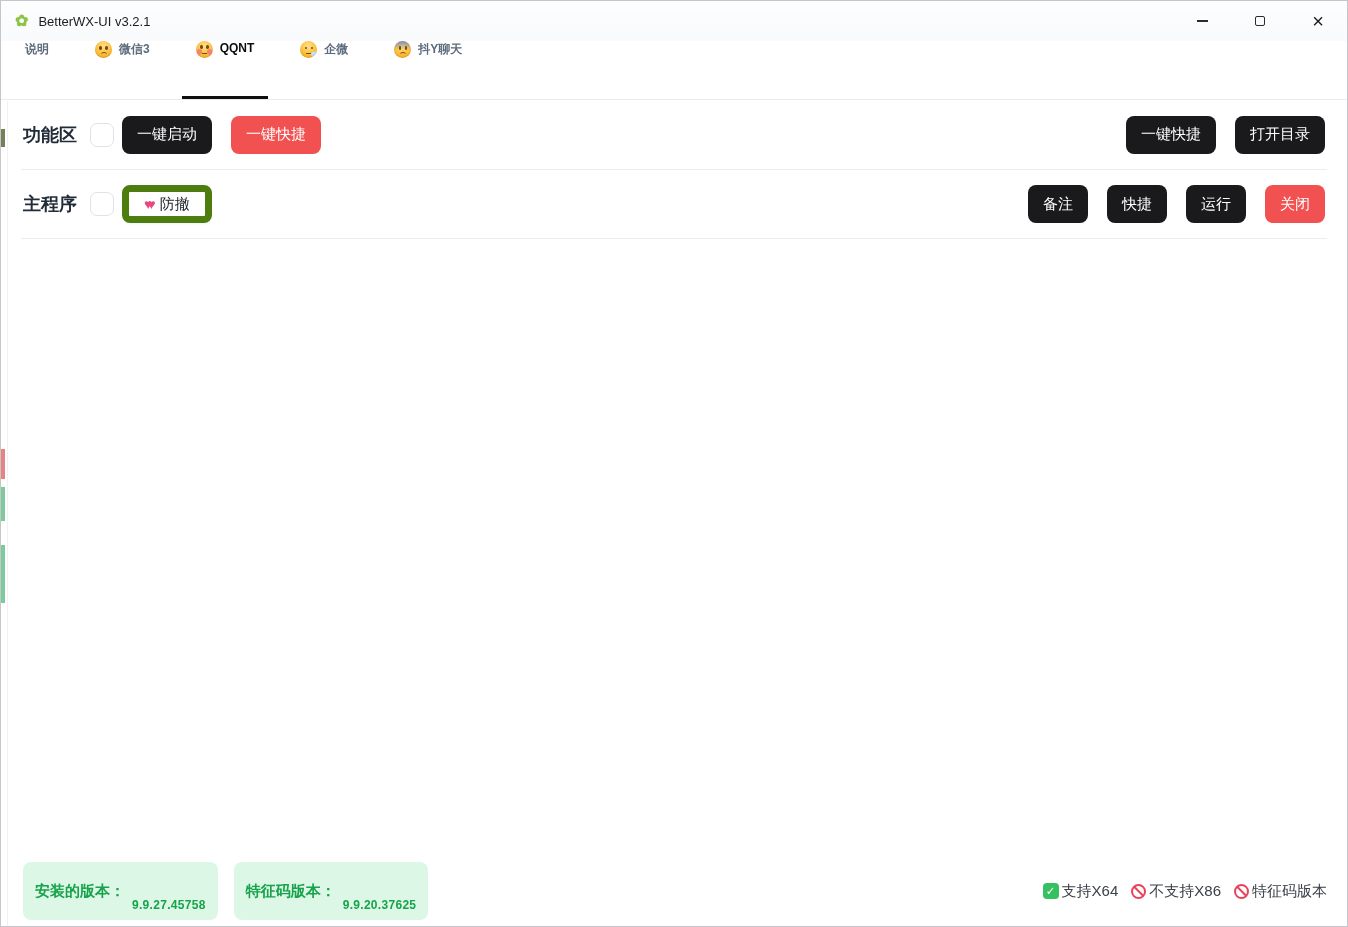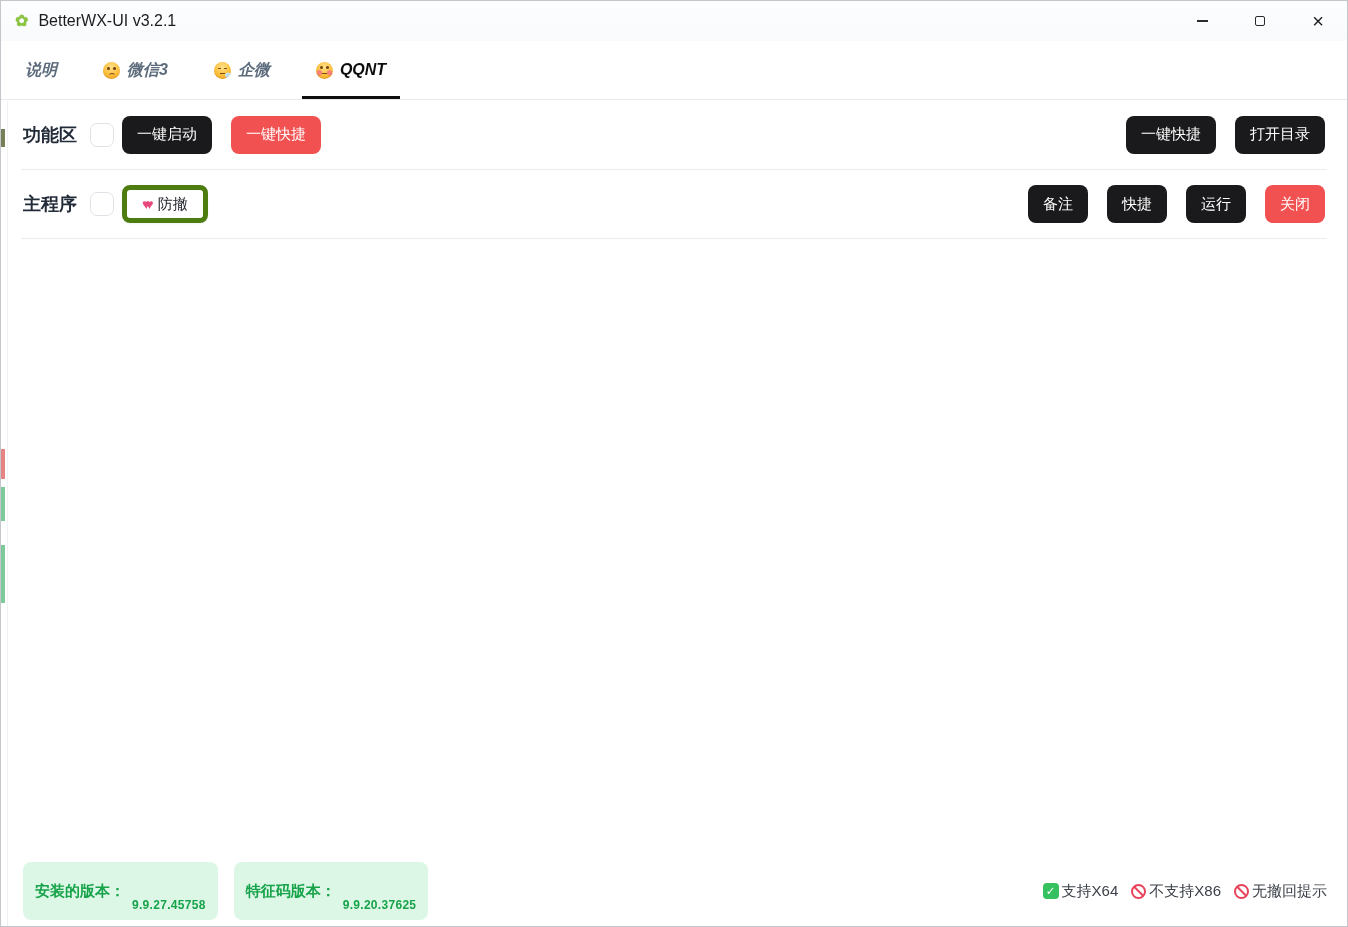--- a/index.html
+++ b/index.html
@@ -16,41 +16,41 @@
   }
 
   
   .titlebar {
     height: 40px; flex: 0 0 auto;
     display: flex; align-items: center;
     padding-left: 14px;
     background: linear-gradient(#fdfefe, #f8fafc);
   }
   .app-icon { font-size: 16px; color: #8cc63e; text-shadow: 0 0 1px #5a9e1e; line-height: 1; }
-  .app-title { font-size: 16px; color: #1c1c1e; margin-left: 10px; }
+  .app-title { font-size: 13px; color: #1c1c1e; margin-left: 10px; }
   .win-controls { margin-left: auto; display: flex; height: 100%; }
   .win-btn { width: 58px; height: 100%; display: flex; align-items: center; justify-content: center; cursor: default; }
   .icon-minimize { width: 11px; height: 1.4px; background: #2b2b2b; display: inline-block; }
   .icon-maximize { width: 10.5px; height: 10.5px; border: 1.3px solid #2b2b2b; border-radius: 2px; display: inline-block; }
   .icon-close { font-size: 20px; font-weight: 300; color: #1a1a1a; line-height: 1; }
 
   
   .tabbar {
     height: 59px; flex: 0 0 auto;
     display: flex; align-items: stretch;
     padding: 0 8px;
     border-bottom: 1px solid #e9eaec;
     background: #fff;
   }
   .tab {
     position: relative;
-    display: flex; align-items: center; gap: 7px;
+    display: flex; align-items: flex-start; gap: 7px;
     padding: 0 16px; margin-right: 14px;
-    font-size: 16px; font-weight: 600; color: #5c6b7c;
-    cursor: pointer; white-space: nowrap; font-style: italic;
+    font-size: 12px; font-weight: 600; color: #5c6b7c;
+    cursor: pointer; white-space: nowrap;
   }
   .tab.active { color: #0c0c0d; font-weight: 800; }
   .tab.active::after {
     content: ""; position: absolute; left: 2px; right: 2px; bottom: 0;
     height: 3px; background: #0f0f10;
   }
 
   
   .face { width: 17px; height: 17px; border-radius: 50%; position: relative; flex: 0 0 auto;
     background: radial-gradient(circle at 50% 30%, #ffe08a 0%, #fbbf3a 55%, #f2a42b 100%);
@@ -94,21 +94,21 @@
     background: #fff; flex: 0 0 auto; margin-right: 8px; cursor: pointer; }
   .btn-group { display: flex; gap: 19px; align-items: flex-start; }
   .btn-group.right { margin-left: auto; border-radius: 11px; }
   .btn {
     height: 38px; padding: 0 15px; border: none; border-radius: 8px;
     font-family: inherit; font-size: 15px; color: #fff; cursor: pointer;
     display: inline-flex; align-items: center; gap: 5px; white-space: nowrap;
   }
   .btn-dark { background: #1a1a1c; }
   .btn-red { background: #f15151; }
-  .btn-light { background: #ffffff; color: #24292f; border: 5px solid #4d7c0f;
+  .btn-light { background: #ffffff; color: #24292f; border: 7px solid #4d7c0f;
     box-shadow: 0 1px 2px rgba(20,30,40,.05); }
   .hearts { color: #e8487b; font-size: 14px; letter-spacing: -5px; margin-right: 4px; line-height: 1; }
   .hearts::after { content: "♥♥"; }
 
   .main-empty { flex: 1 1 auto; background: #fff; }
 
   
   .statusbar { flex: 0 0 auto; height: 62px; display: flex; align-items: center; padding: 0 20px 8px 22px; }
   .badges { display: flex; gap: 16px; }
   .badge { display: inline-flex; align-items: center; background: #ddf7e7; color: #17a34a;
@@ -150,27 +150,31 @@
   </div>
 
   <div class="tabbar">
     <div class="tab">
       <span>说明</span>
     </div>
     <div class="tab">
       <span class="face face-worried"></span>
       <span>微信3</span>
     </div>
-    <div class="tab">
-      <span class="face face-sleepy"></span>
-      <span>企微</span>
-    </div>
     <div class="tab active">
       <span class="face face-flushed"></span>
       <span>QQNT</span>
+    </div>
+    <div class="tab">
+      <span class="face face-sleepy"></span>
+      <span>企微</span>
+    </div>
+    <div class="tab">
+      <span class="face face-fear"></span>
+      <span>抖Y聊天</span>
     </div>
   </div>
 
   <div class="row row-1">
     <span class="row-label">功能区</span>
     <span class="checkbox"></span>
     <div class="btn-group">
       <button class="btn btn-dark">一键启动</button>
       <button class="btn btn-red">一键快捷</button>
     </div>
@@ -216,21 +220,21 @@
       <span class="flag">
         <span class="check-icon">✓</span>
         <span>支持X64</span>
       </span>
       <span class="flag">
         <span class="no-icon"></span>
         <span>不支持X86</span>
       </span>
       <span class="flag">
         <span class="no-icon"></span>
-        <span>无撤回提示</span>
+        <span>特征码版本</span>
       </span>
     </div>
   </div>
 
   <div class="edge-line"></div>
   <div class="edge-strip" style="top:128px;height:18px;background:#55622f"></div>
   <div class="edge-strip" style="top:448px;height:30px;background:#e06565"></div>
   <div class="edge-strip" style="top:486px;height:34px;background:#5fbd82"></div>
   <div class="edge-strip" style="top:544px;height:58px;background:#5fbd82"></div>
 

